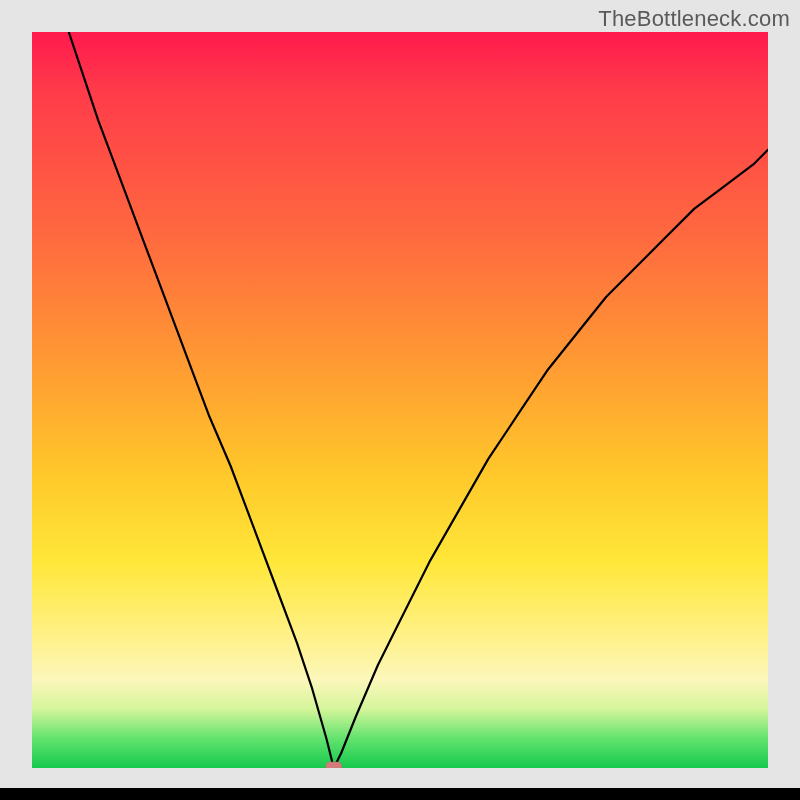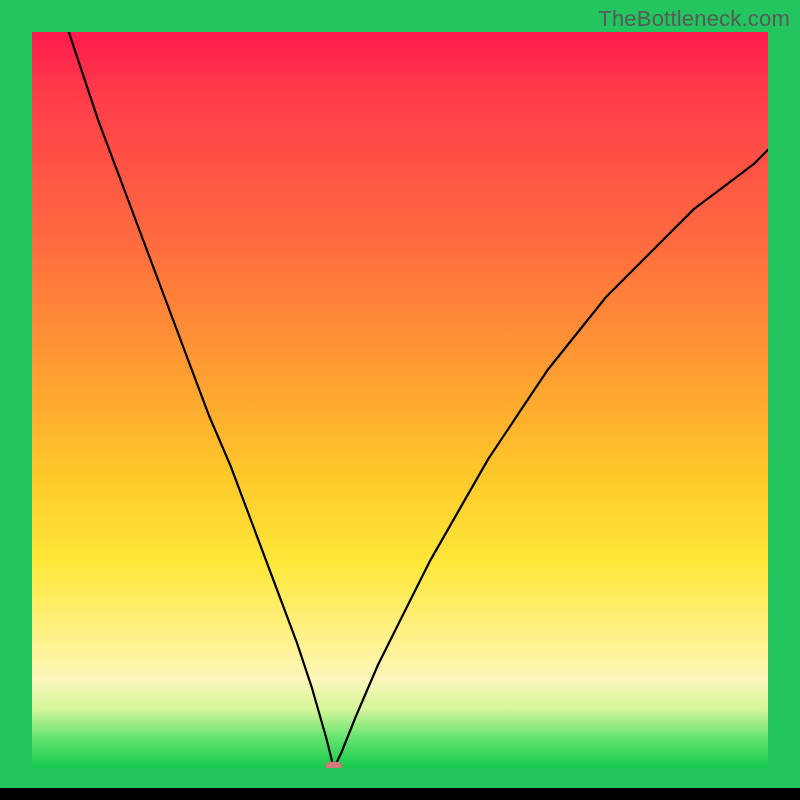--- a/index.html
+++ b/index.html
@@ -8,21 +8,21 @@
     width: 800px;
     height: 800px;
     overflow: hidden;
     background: #000;
     font-family: Arial, Helvetica, sans-serif;
   }
   .frame {
     position: relative;
     width: 800px;
     height: 788px;
-    background: #22c55e;
+    background: #e5e5e5;
   }
   .plot-area {
     position: absolute;
     left: 32px;
     top: 32px;
     width: 736px;
     height: 736px;
     
     background: linear-gradient(
       to bottom,

